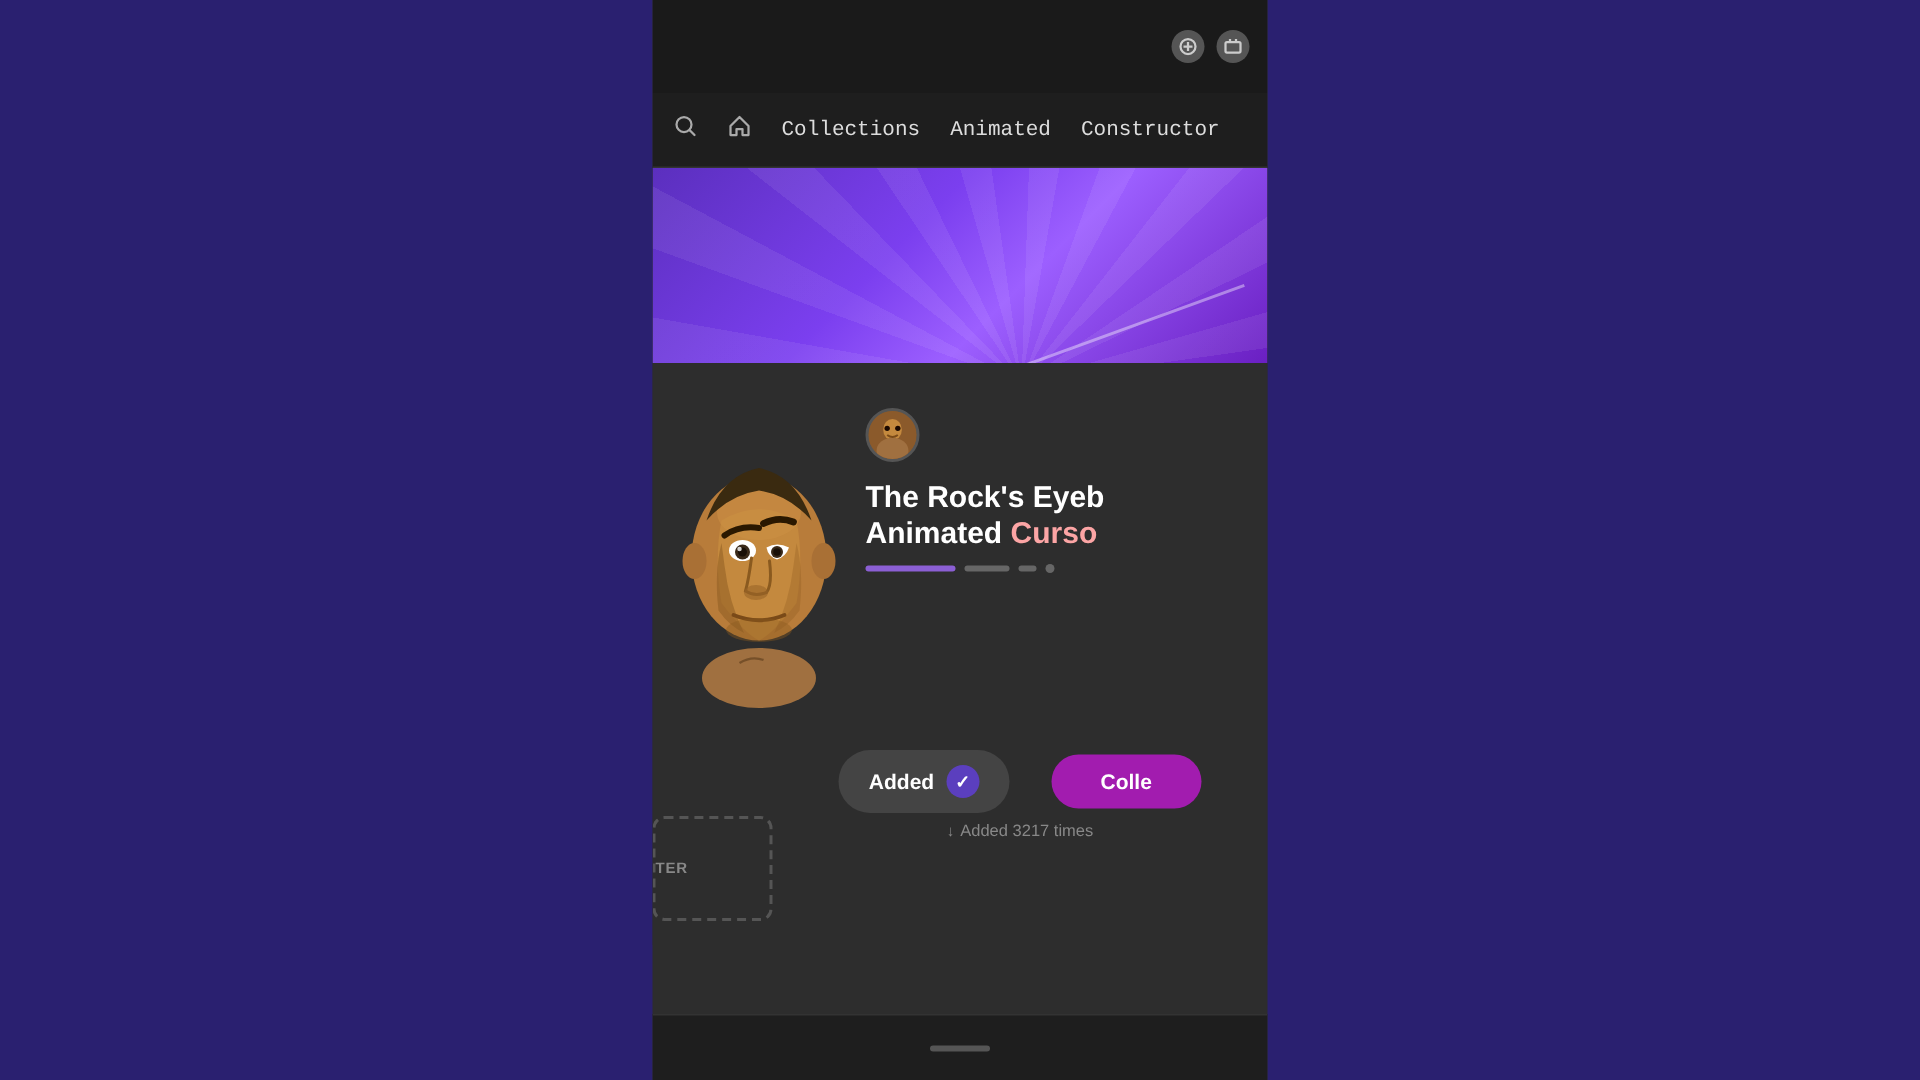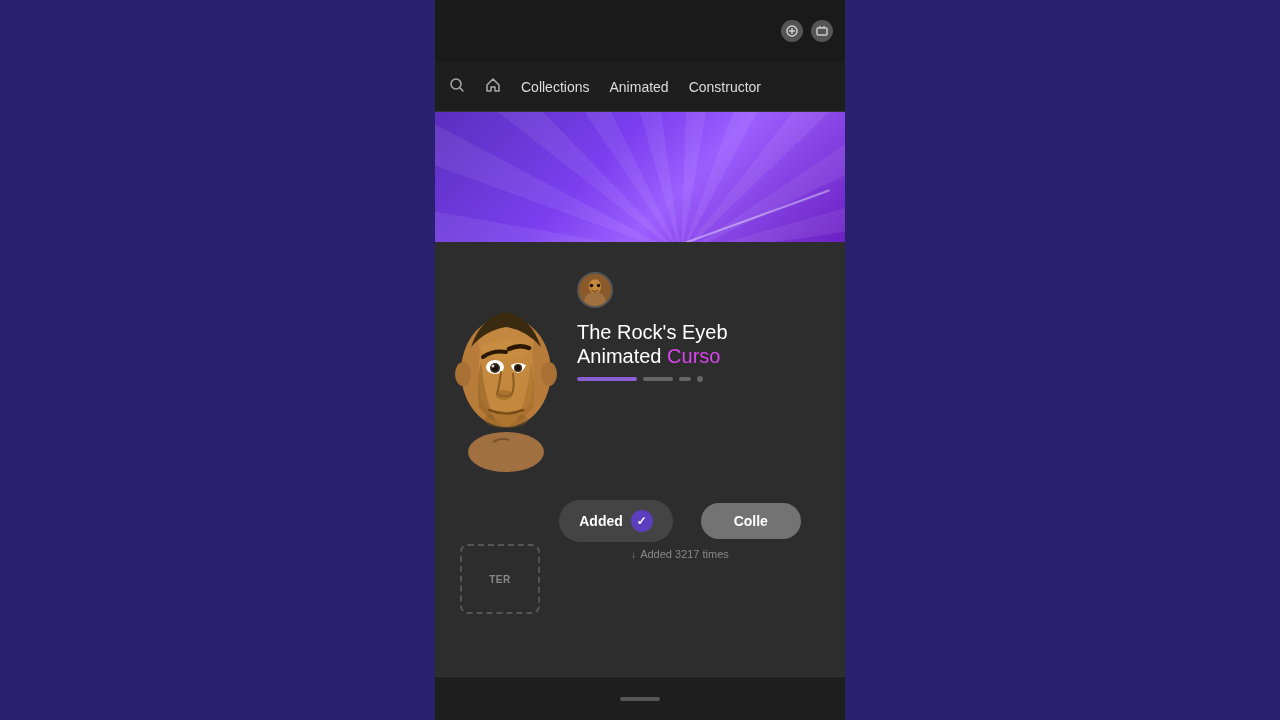--- a/index.html
+++ b/index.html
@@ -63,20 +63,21 @@
     
     .nav-bar {
       width: 100%;
       height: 50px;
       background: #1e1e1e;
       display: flex;
       align-items: center;
       padding: 0 14px;
       gap: 20px;
       border-bottom: 1px solid #333;
+      font-family: Liberation Mono, monospace;
     }
 
     .nav-icon {
       color: #aaa;
       font-size: 16px;
       cursor: pointer;
     }
 
     .nav-item {
       color: #ddd;
@@ -162,21 +163,21 @@
       overflow: hidden;
       border: 2px solid #555;
       display: flex;
       align-items: center;
       justify-content: center;
     }
 
     .product-title {
       color: #fff;
       font-size: 20px;
-      font-weight: 400;
+      font-weight: 700;
       line-height: 1.2;
       margin-bottom: 8px;
     }
 
     .product-title .accent {
       color: #8b5fd4;
     }
 
     .progress-row {
       display: flex;
@@ -213,25 +214,24 @@
       background: #666;
     }
 
     
     .cursor-preview {
       width: 80px;
       height: 70px;
       border: 2px dashed #555;
       border-radius: 8px;
       position: absolute;
-      left: 25px;
+      left: 0;
       bottom: 16px;
       display: flex;
       align-items: center;
-      justify-content: center;
     }
 
     .cursor-preview-label {
       color: #888;
       font-size: 10px;
       font-weight: 600;
       letter-spacing: 0.5px;
       text-align: center;
     }
 
@@ -423,21 +423,21 @@
               <ellipse cx="18" cy="30" rx="12" ry="10" fill="#a07040"></ellipse>
               <ellipse cx="14" cy="13" rx="2" ry="2" fill="#1a0800"></ellipse>
               <ellipse cx="22" cy="13" rx="2" ry="2" fill="#1a0800"></ellipse>
               <path d="M14 18 Q18 21 22 18" stroke="#7a4a18" stroke-width="1.5" fill="none"></path>
             </svg>
           </div>
         </div>
 
         <div class="product-title">
           <span>The Rock's Eyeb</span><br>
-          <span>Animated </span><span class="accent" style="color: #d946ef;">Curso</span>
+          <span>Animated </span><span class="accent" style="color: #fca5a5;">Curso</span>
         </div>
 
         <div class="progress-row">
           <div class="progress-segment active" style="background: rgb(139, 95, 212);"></div>
           <div class="progress-segment partial"></div>
           <div class="progress-segment small"></div>
           <div class="progress-dot"></div>
         </div>
       </div>
     </div>
@@ -447,21 +447,21 @@
       <div class="cursor-preview">
         <span class="cursor-preview-label">TER</span>
       </div>
 
       <div style="display: flex; flex-direction: column; align-items: center; margin-left: 80px;">
         <div class="buttons-row">
           <button class="btn-added">
             <span>Added</span>
             <div class="btn-check" style="background: rgb(91, 63, 190);">✓</div>
           </button>
-          <button class="btn-collect" style="background: #737373;">
+          <button class="btn-collect" style="background: #a21caf;">
             <span>Colle</span>
           </button>
         </div>
         <div class="added-count">
           <span class="added-count-icon">↓</span>
           <span>Added 3217 times</span>
         </div>
       </div>
     </div>
   </div>

